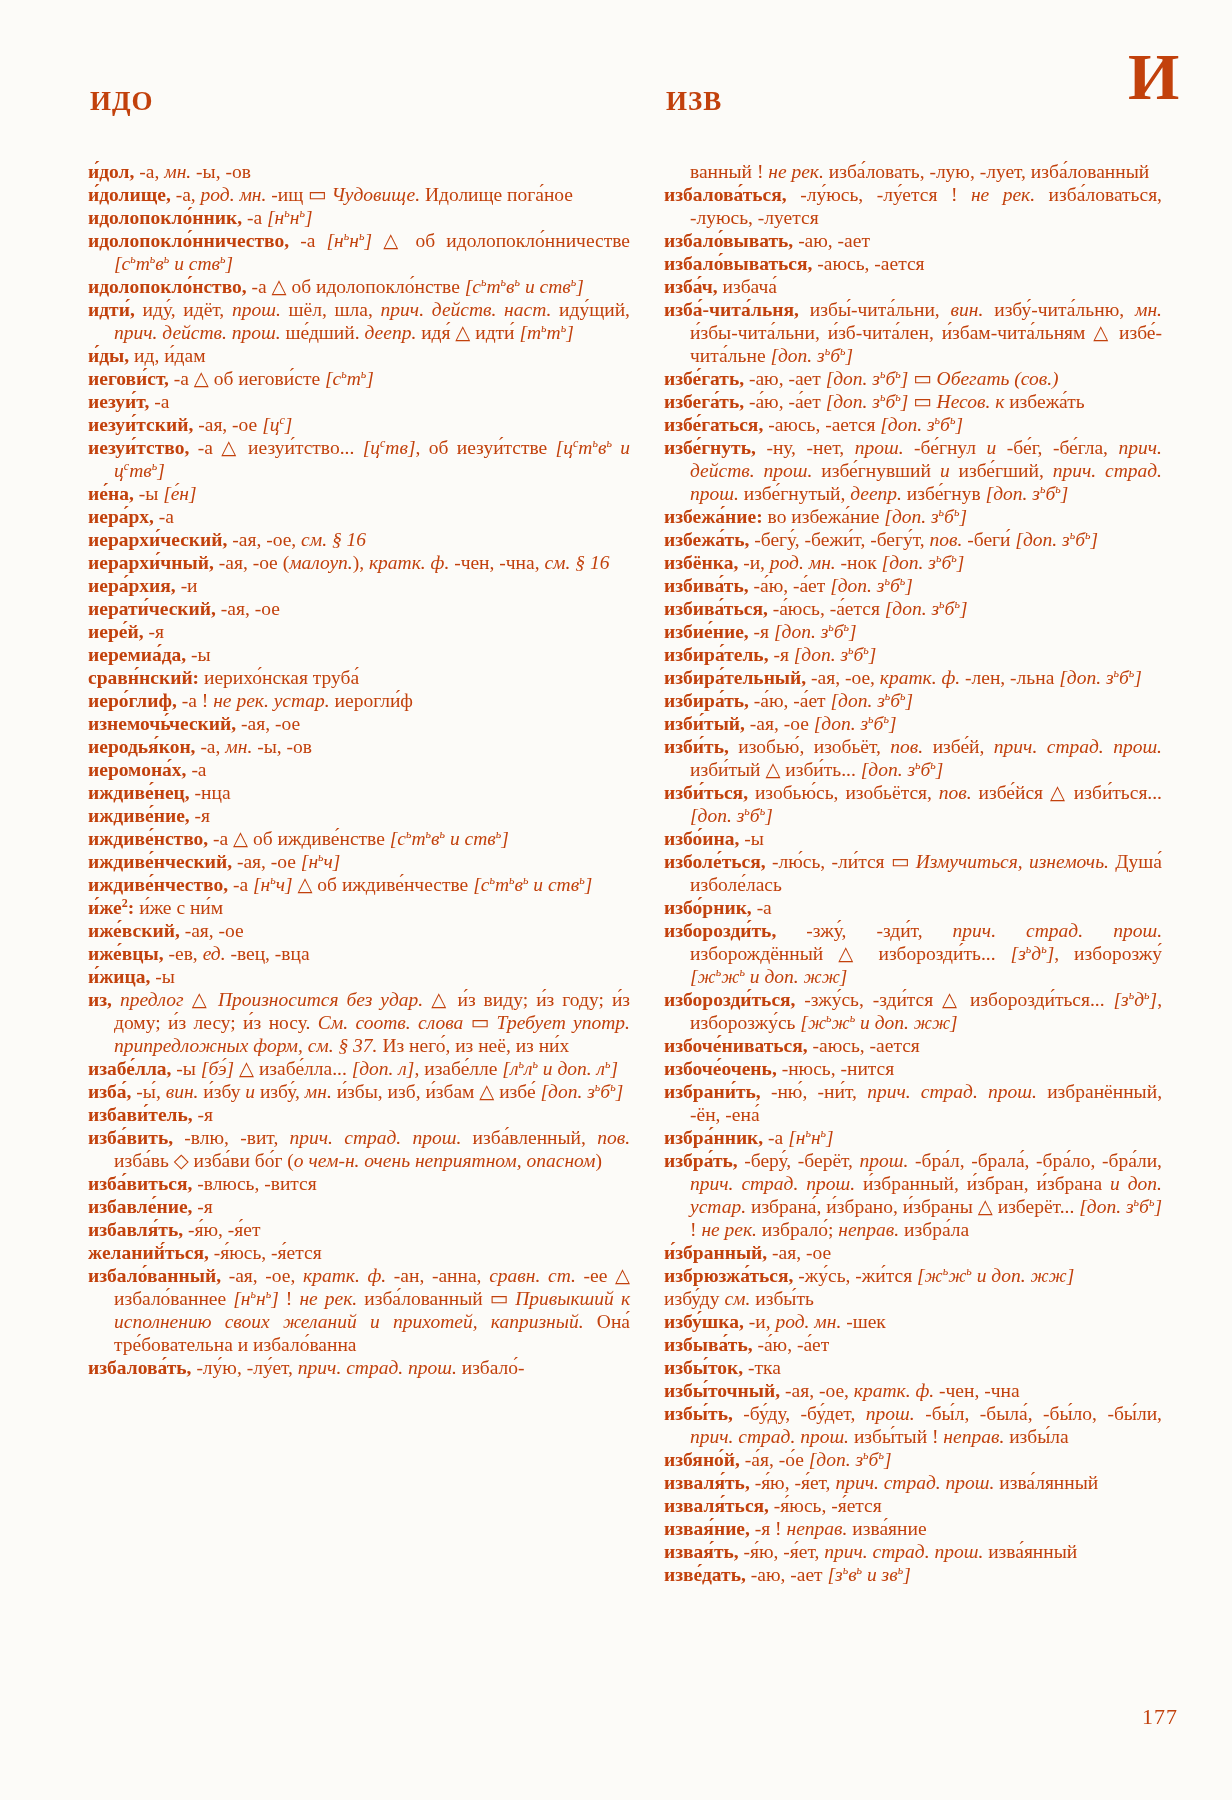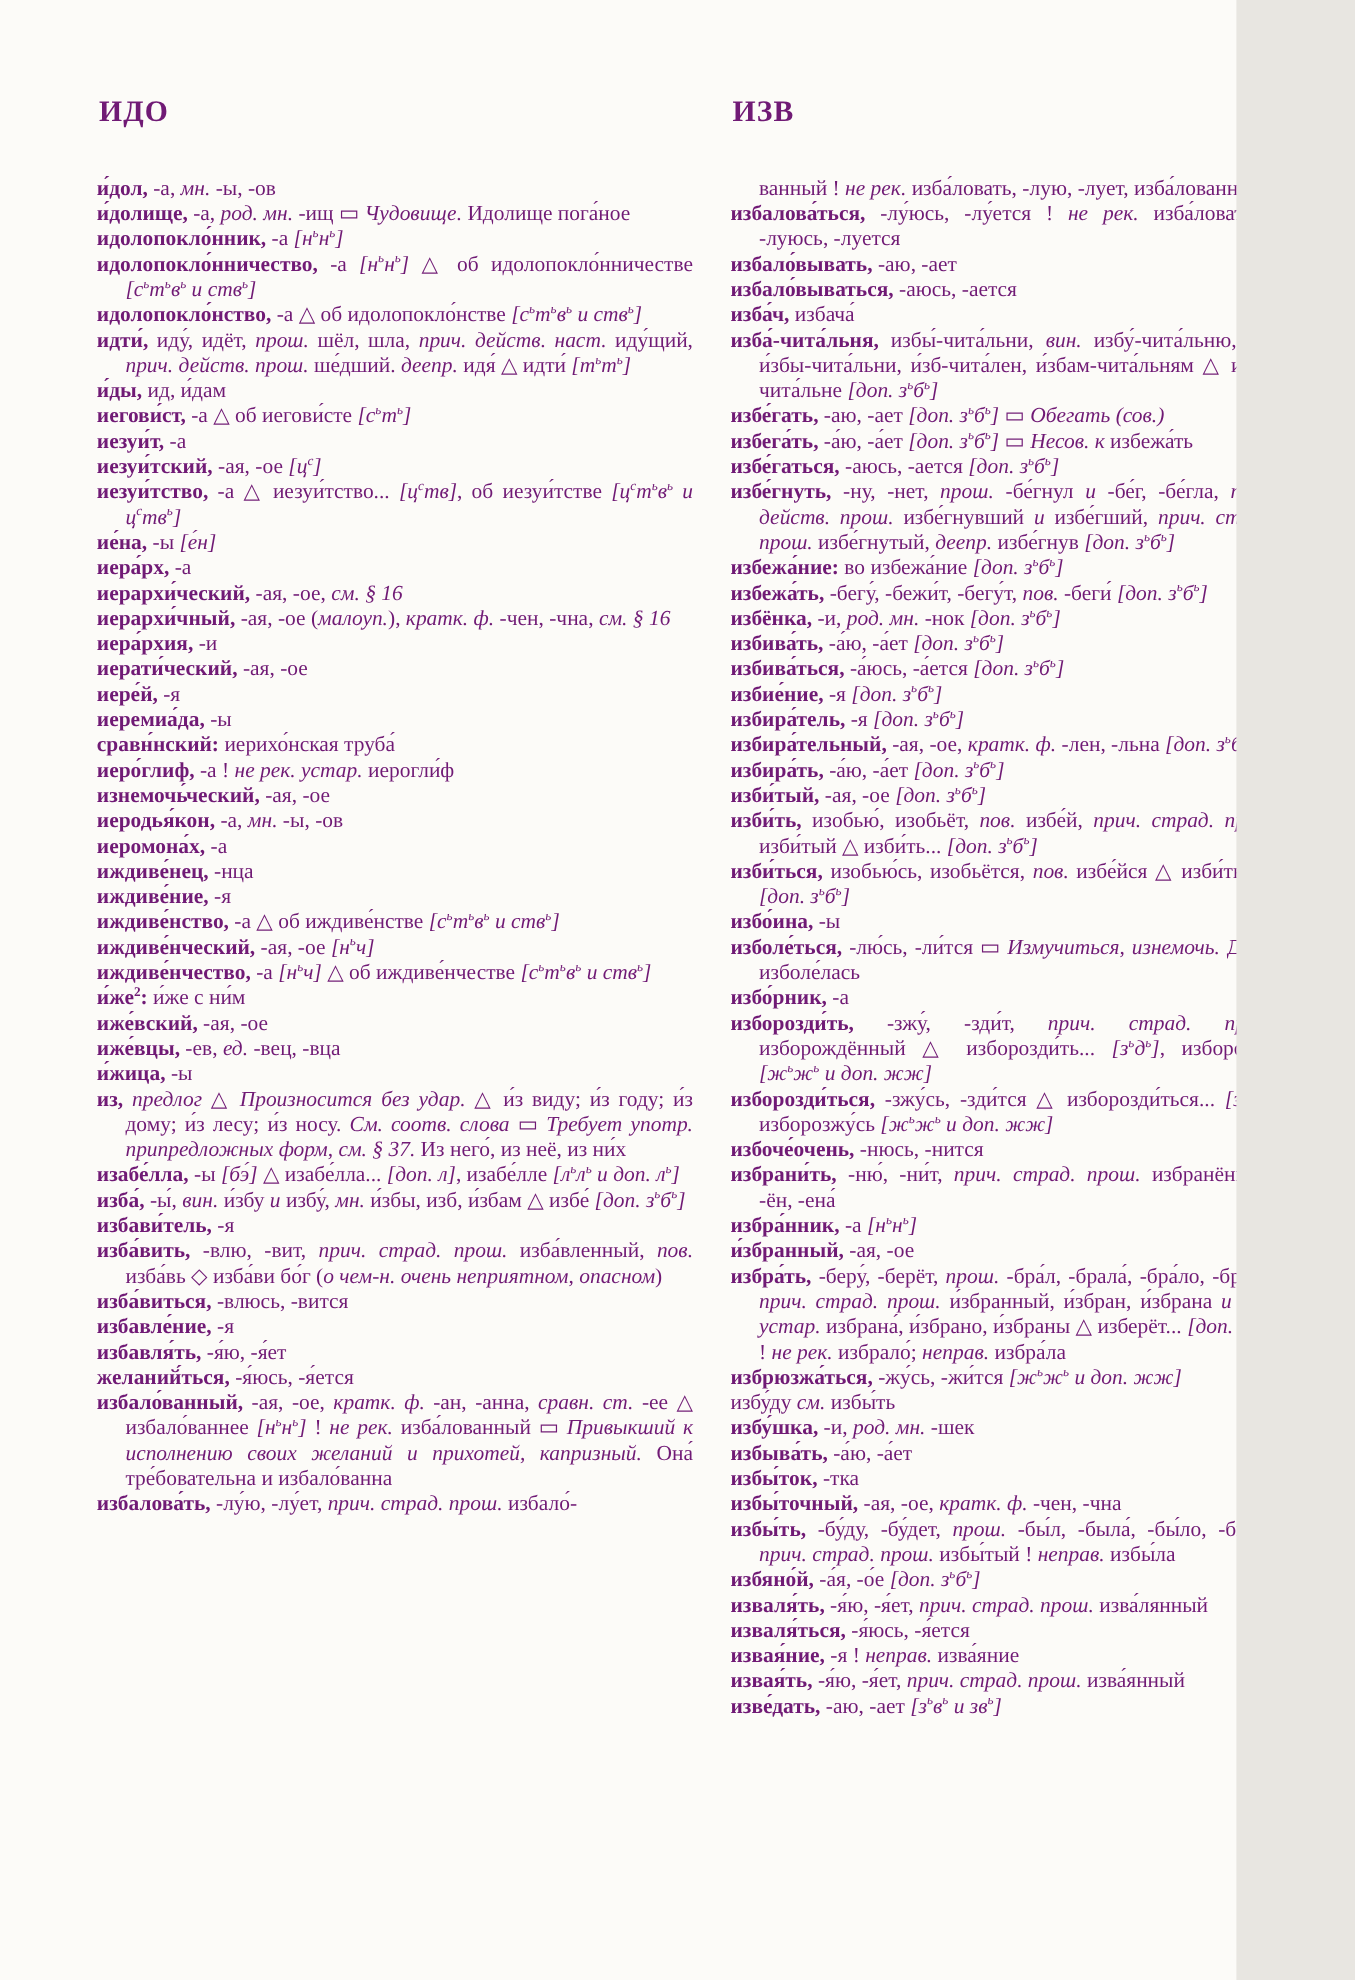--- a/index.html
+++ b/index.html
@@ -2,24 +2,24 @@
 <html><head>
 <meta charset="utf-8">
 <style>
   html, body {
     margin: 0;
     padding: 0;
     background: #e8e6e1;
   }
   .page {
     position: relative;
-    width: 1124px;
+    width: 1232px;
     height: 1800px;
     background: #fcfbf8;
-    color: #701a75;
+    color: #c2410c;
     font-family: "Liberation Serif", "DejaVu Serif", serif;
     overflow: hidden;
   }
   .running-head {
     position: absolute;
     top: 86px;
     font-size: 27px;
     font-weight: bold;
     letter-spacing: 1px;
   }
@@ -140,25 +140,26 @@
       <p class="entry"><b>избира́тельный,</b> -ая, -ое, <i>кратк. ф.</i> -лен, -льна <i>[доп. з<sup>ь</sup>б<sup>ь</sup>]</i></p>
       <p class="entry"><b>избира́ть,</b> -а́ю, -а́ет <i>[доп. з<sup>ь</sup>б<sup>ь</sup>]</i></p>
       <p class="entry"><b>изби́тый,</b> -ая, -ое <i>[доп. з<sup>ь</sup>б<sup>ь</sup>]</i></p>
       <p class="entry"><b>изби́ть,</b> изобью́, изобьёт, <i>пов.</i> избе́й, <i>прич. страд. прош.</i> изби́тый △ изби́ть... <i>[доп. з<sup>ь</sup>б<sup>ь</sup>]</i></p>
       <p class="entry"><b>изби́ться,</b> изобью́сь, изобьётся, <i>пов.</i> избе́йся △ изби́ться... <i>[доп. з<sup>ь</sup>б<sup>ь</sup>]</i></p>
       <p class="entry"><b>избо́ина,</b> -ы</p>
       <p class="entry"><b>изболе́ться,</b> -лю́сь, -ли́тся ▭ <i>Измучиться, изнемочь.</i> Душа́ изболе́лась</p>
       <p class="entry"><b>избо́рник,</b> -а</p>
       <p class="entry"><b>изборозди́ть,</b> -зжу́, -зди́т, <i>прич. страд. прош.</i> изборождённый △ изборозди́ть... <i>[з<sup>ь</sup>д<sup>ь</sup>]</i>, изборозжу́ <i>[ж<sup>ь</sup>ж<sup>ь</sup> и доп. жж]</i></p>
       <p class="entry"><b>изборозди́ться,</b> -зжу́сь, -зди́тся △ изборозди́ться... <i>[з<sup>ь</sup>д<sup>ь</sup>]</i>, изборозжу́сь <i>[ж<sup>ь</sup>ж<sup>ь</sup> и доп. жж]</i></p>
+      <p class="entry"><b>избоче́ниваться,</b> -аюсь, -ается</p>
       <p class="entry"><b>избоче́очень,</b> -нюсь, -нится</p>
       <p class="entry"><b>избрани́ть,</b> -ню́, -ни́т, <i>прич. страд. прош.</i> избранённый, -ён, -ена́</p>
       <p class="entry"><b>избра́нник,</b> -а <i>[н<sup>ь</sup>н<sup>ь</sup>]</i></p>
+      <p class="entry"><b>избра́ть,</b> -беру́, -берёт, <i>прош.</i> -бра́л, -брала́, -бра́ло, -бра́ли, <i>прич. страд. прош.</i> и́збранный, и́збран, и́збрана <i>и доп. устар.</i> избрана́, и́збрано, и́збраны △ изберёт... <i>[доп. з<sup>ь</sup>б<sup>ь</sup>]</i> ! <i>не рек.</i> избрало́; <i>неправ.</i> избра́ла</p>
       <p class="entry"><b>и́збранный,</b> -ая, -ое</p>
-      <p class="entry"><b>избра́ть,</b> -беру́, -берёт, <i>прош.</i> -бра́л, -брала́, -бра́ло, -бра́ли, <i>прич. страд. прош.</i> и́збранный, и́збран, и́збрана <i>и доп. устар.</i> избрана́, и́збрано, и́збраны △ изберёт... <i>[доп. з<sup>ь</sup>б<sup>ь</sup>]</i> ! <i>не рек.</i> избрало́; <i>неправ.</i> избра́ла</p>
       <p class="entry"><b>избрюзжа́ться,</b> -жу́сь, -жи́тся <i>[ж<sup>ь</sup>ж<sup>ь</sup> и доп. жж]</i></p>
       <p class="entry">избу́ду <i>см.</i> избы́ть</p>
       <p class="entry"><b>избу́шка,</b> -и, <i>род. мн.</i> -шек</p>
       <p class="entry"><b>избыва́ть,</b> -а́ю, -а́ет</p>
       <p class="entry"><b>избы́ток,</b> -тка</p>
       <p class="entry"><b>избы́точный,</b> -ая, -ое, <i>кратк. ф.</i> -чен, -чна</p>
       <p class="entry"><b>избы́ть,</b> -бу́ду, -бу́дет, <i>прош.</i> -бы́л, -была́, -бы́ло, -бы́ли, <i>прич. страд. прош.</i> избы́тый ! <i>неправ.</i> избы́ла</p>
       <p class="entry"><b>избяно́й,</b> -а́я, -о́е <i>[доп. з<sup>ь</sup>б<sup>ь</sup>]</i></p>
       <p class="entry"><b>изваля́ть,</b> -я́ю, -я́ет, <i>прич. страд. прош.</i> изва́лянный</p>
       <p class="entry"><b>изваля́ться,</b> -я́юсь, -я́ется</p>

